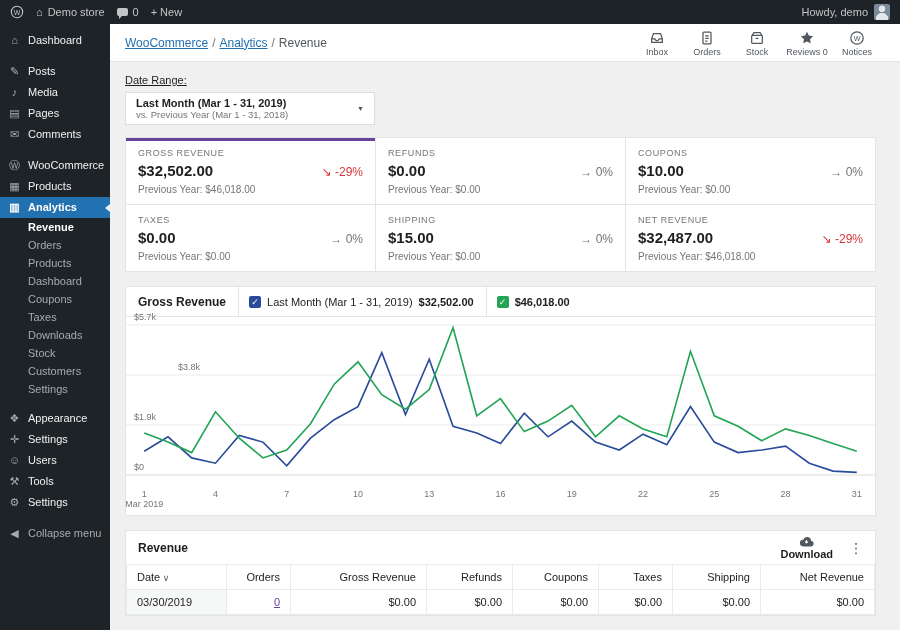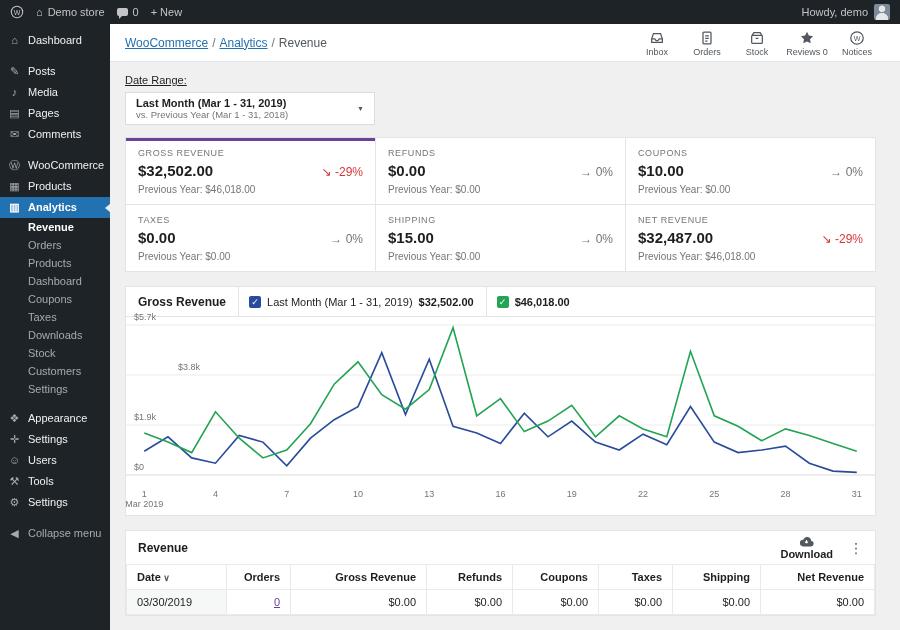--- a/index.html
+++ b/index.html
@@ -91,21 +91,21 @@
 
   
   .table-card{background:#fff;border:1px solid #e2e4e7;margin-top:14px;}
   .table-header{display:flex;align-items:center;height:33px;padding:0 12px;}
   .table-title{font-weight:bold;font-size:12px;color:#1e1e1e;}
   .download-btn{margin-left:auto;display:flex;align-items:center;font-size:11px;font-weight:bold;color:#1e1e1e;cursor:pointer;flex-direction:column;}
   .download-btn svg{width:17px;height:13px;}
   .kebab{font-size:14px;color:#50575e;padding-left:16px;cursor:pointer;}
   table{width:100%;border-collapse:collapse;font-size:11px;table-layout:fixed;}
   th,td{border:1px solid #e9eaeb;padding:6px 10px;text-align:right;color:#1e1e1e;}
-  th{font-weight:bold;background:#fff;cursor:pointer;}
+  th{font-weight:normal;background:#fff;cursor:pointer;}
   th.col-date,td.cell-date{text-align:left;}
   td.cell-date{background:#f6f7f7;}
   .sort-ch{color:#50575e;font-size:9px;}
   .orders-link{color:var(--accent,#674399);text-decoration:underline;cursor:pointer;}
   col.c-date{width:100px;} col.c-orders{width:64px;} col.c-gross{width:136px;}
   col.c-refunds{width:86px;} col.c-coupons{width:86px;} col.c-taxes{width:74px;}
   col.c-shipping{width:88px;} col.c-net{width:auto;}
 </style>
 </head>
 <body>

